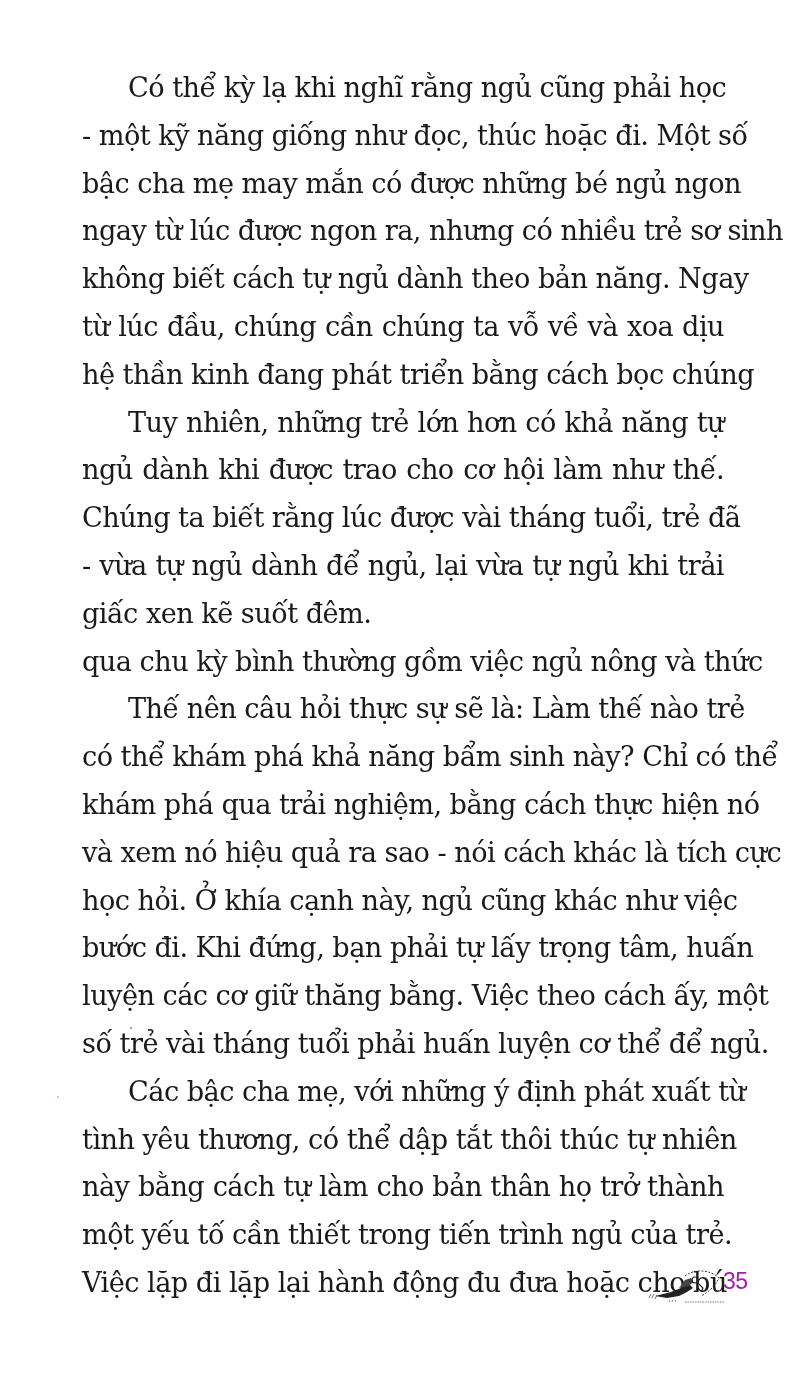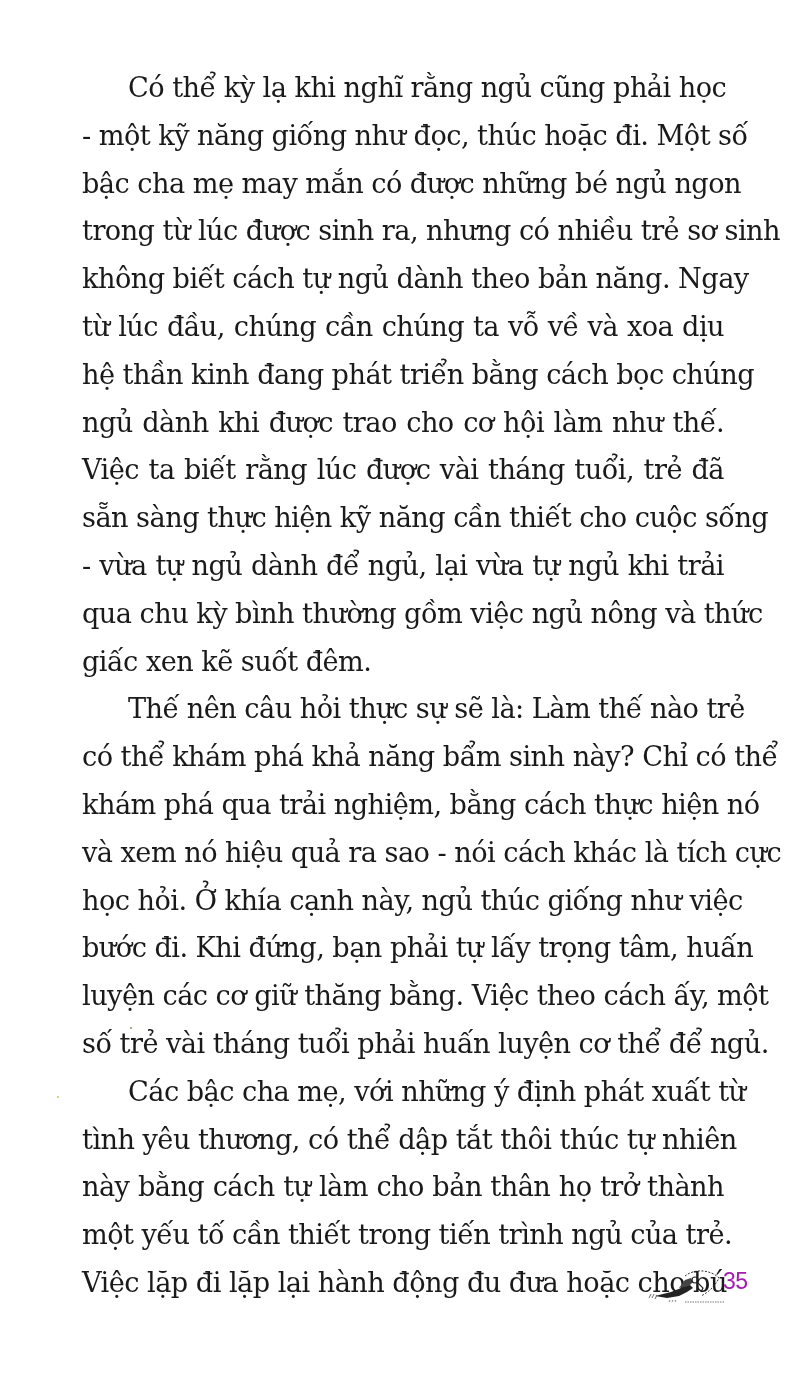--- a/index.html
+++ b/index.html
@@ -83,41 +83,41 @@
 <body>
 
 <div class="page">
 
   <div class="text-block">
 
     <div class="para">
       <span class="line indent">Có thể kỳ lạ khi nghĩ rằng ngủ cũng phải học</span>
       <span class="line">- một kỹ năng giống như đọc, thúc hoặc đi. Một số</span>
       <span class="line">bậc cha mẹ may mắn có được những bé ngủ ngon</span>
-      <span class="line">trong từ lúc được sinh ra, nhưng có nhiều trẻ sơ sinh</span>
+      <span class="line">ngay từ lúc được ngon ra, nhưng có nhiều trẻ sơ sinh</span>
       <span class="line">không biết cách tự ngủ dành theo bản năng. Ngay</span>
       <span class="line">từ lúc đầu, chúng cần chúng ta vỗ về và xoa dịu</span>
       <span class="line">hệ thần kinh đang phát triển bằng cách bọc chúng</span>
     </div>
 
     <div class="para">
+      <span class="line indent">Tuy nhiên, những trẻ lớn hơn có khả năng tự</span>
       <span class="line">ngủ dành khi được trao cho cơ hội làm như thế.</span>
-      <span class="line">Việc ta biết rằng lúc được vài tháng tuổi, trẻ đã</span>
-      <span class="line">sẵn sàng thực hiện kỹ năng cần thiết cho cuộc sống</span>
+      <span class="line">Chúng ta biết rằng lúc được vài tháng tuổi, trẻ đã</span>
       <span class="line">- vừa tự ngủ dành để ngủ, lại vừa tự ngủ khi trải</span>
+      <span class="line last">giấc xen kẽ suốt đêm.</span>
       <span class="line">qua chu kỳ bình thường gồm việc ngủ nông và thức</span>
-      <span class="line last">giấc xen kẽ suốt đêm.</span>
     </div>
 
     <div class="para">
       <span class="line indent">Thế nên câu hỏi thực sự sẽ là: Làm thế nào trẻ</span>
       <span class="line">có thể khám phá khả năng bẩm sinh này? Chỉ có thể</span>
       <span class="line">khám phá qua trải nghiệm, bằng cách thực hiện nó</span>
       <span class="line">và xem nó hiệu quả ra sao - nói cách khác là tích cực</span>
-      <span class="line">học hỏi. Ở khía cạnh này, ngủ thúc giống như việc</span>
+      <span class="line">học hỏi. Ở khía cạnh này, ngủ cũng khác như việc</span>
       <span class="line">bước đi. Khi đứng, bạn phải tự lấy trọng tâm, huấn</span>
       <span class="line">luyện các cơ giữ thăng bằng. Việc theo cách ấy, một</span>
       <span class="line last">số trẻ vài tháng tuổi phải huấn luyện cơ thể để ngủ.</span>
     </div>
 
     <div class="para">
       <span class="line indent">Các bậc cha mẹ, với những ý định phát xuất từ</span>
       <span class="line">tình yêu thương, có thể dập tắt thôi thúc tự nhiên</span>
       <span class="line">này bằng cách tự làm cho bản thân họ trở thành</span>
       <span class="line">một yếu tố cần thiết trong tiến trình ngủ của trẻ.</span>

